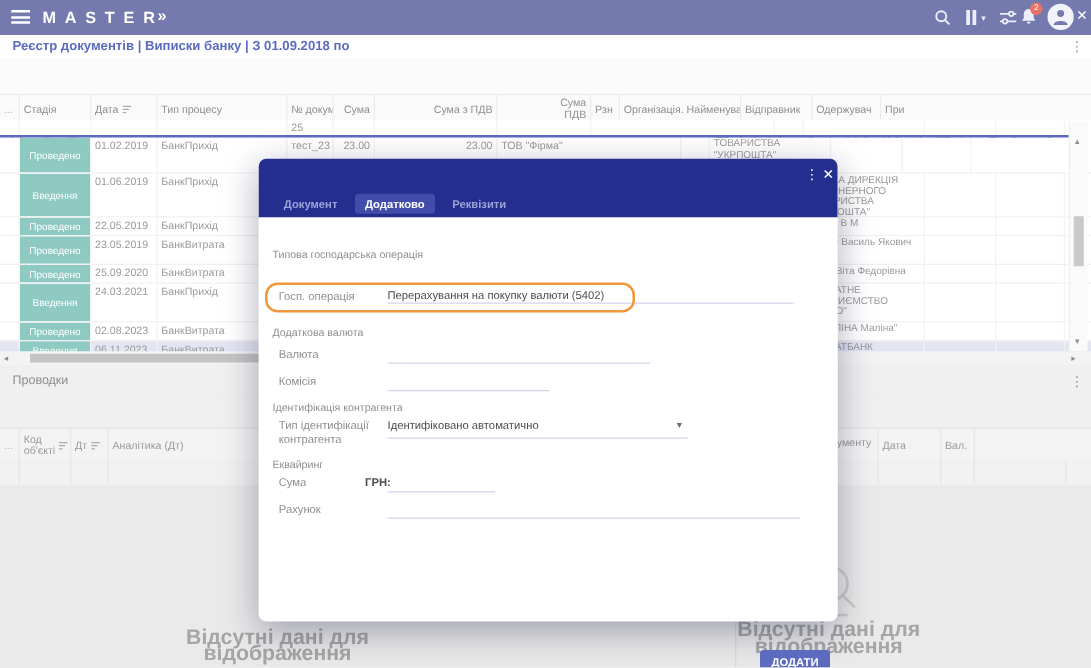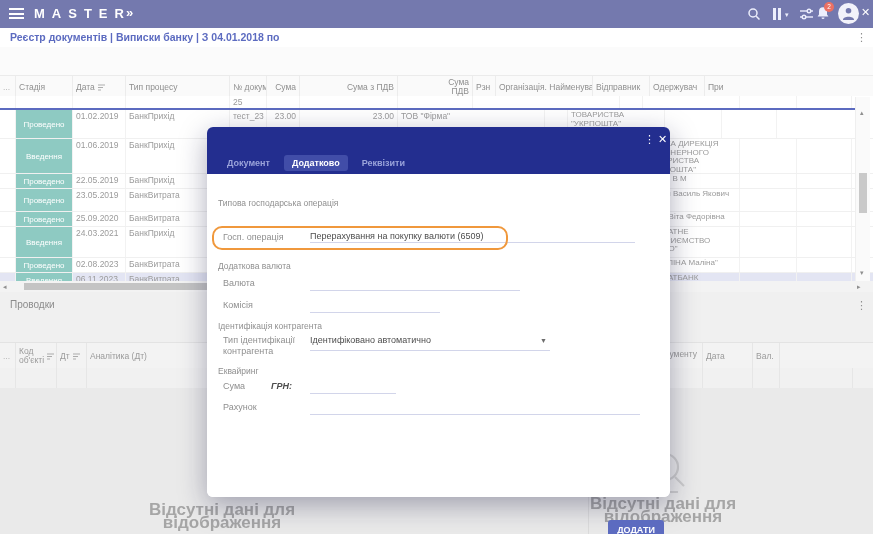--- a/index.html
+++ b/index.html
@@ -125,21 +125,21 @@
     <div class="avatar">
       <svg width="15" height="15" viewBox="0 0 14 14" fill="#7479ae">
         <circle cx="7" cy="4.5" r="2.6"></circle>
           <path d="M1.8 13c0-4 10.4-4 10.4 0z"></path>
         </svg>
     </div>
     <div class="x-close">✕</div>
   </div>
 
   <div class="crumbrow">
-    <div class="crumb">Реєстр документів | Виписки банку | З 04.01.2018 по</div>
+    <div class="crumb">Реєстр документів | Виписки банку | З 01.09.2018 по</div>
     <div class="vdots" style="position:absolute;left:856px;top:3px;">⋮</div>
   </div>
 
   <div class="mtoolbar">
     <div class="ic" style="left:8px;">
       <svg width="14" height="14" viewBox="0 0 14 14" fill="none" stroke="#8e929c" stroke-width="1.3">
         <circle cx="5.7" cy="5.7" r="4"></circle>
           <line x1="8.8" y1="8.8" x2="12.2" y2="12.2"></line>
           <line x1="4" y1="5.7" x2="7.4" y2="5.7"></line>
         </svg>
@@ -502,37 +502,37 @@
         <div class="mtab">Документ</div>
         <div class="mtab active">Додатково</div>
         <div class="mtab">Реквізити</div>
       </div>
     <div class="mbody">
 
       <div class="sec" style="left:11px;top:24px;">Типова господарська операція</div>
       <div class="uline" style="left:103px;top:68px;width:325px;"></div>
       <div class="orangebox"></div>
       <div class="flabel" style="left:16px;top:58px;">Госп. операція</div>
-      <div class="fvalue" style="left:103px;top:57px;">Перерахування на покупку валюти (6509)</div>
+      <div class="fvalue" style="left:103px;top:57px;">Перерахування на покупку валюти (5402)</div>
 
       <div class="sec" style="left:11px;top:87px;">Додаткова валюта</div>
       <div class="flabel" style="left:16px;top:104px;">Валюта</div>
       <div class="uline" style="left:103px;top:116px;width:210px;"></div>
       <div class="flabel" style="left:16px;top:126px;">Комісія</div>
       <div class="uline" style="left:103px;top:138px;width:130px;"></div>
 
       <div class="sec" style="left:11px;top:147px;">Ідентифікація контрагента</div>
       <div class="flabel" style="left:16px;top:161px;width:80px;line-height:11px;">Тип ідентифікації контрагента</div>
       <div class="fvalue" style="left:103px;top:161px;">Ідентифіковано автоматично</div>
       <div class="ddcaret" style="left:333px;top:163px;">▼</div>
       <div class="uline" style="left:103px;top:176px;width:240px;"></div>
 
       <div class="sec" style="left:11px;top:192px;">Еквайринг</div>
       <div class="flabel" style="left:16px;top:207px;">Сума</div>
-      <div class="fvalue" style="left:64px;top:207px;font-weight:bold;font-style:italic;">ГРН:</div>
+      <div class="fvalue" style="left:85px;top:207px;font-weight:bold;">ГРН:</div>
       <div class="uline" style="left:103px;top:219px;width:86px;"></div>
       <div class="flabel" style="left:16px;top:228px;">Рахунок</div>
       <div class="uline" style="left:103px;top:240px;width:330px;"></div>
 
       <button class="addbtn">ДОДАТИ</button>
     </div>
   </div>
 
 </div>
 

